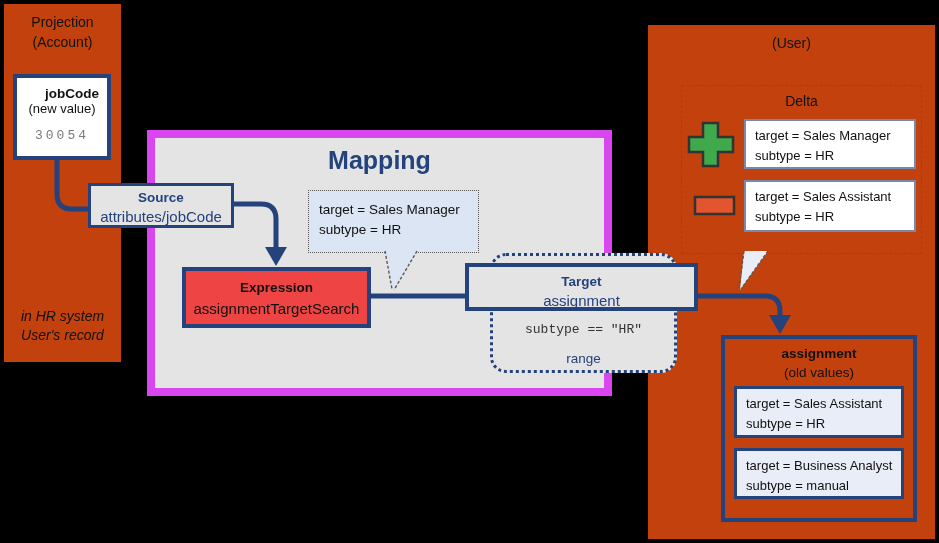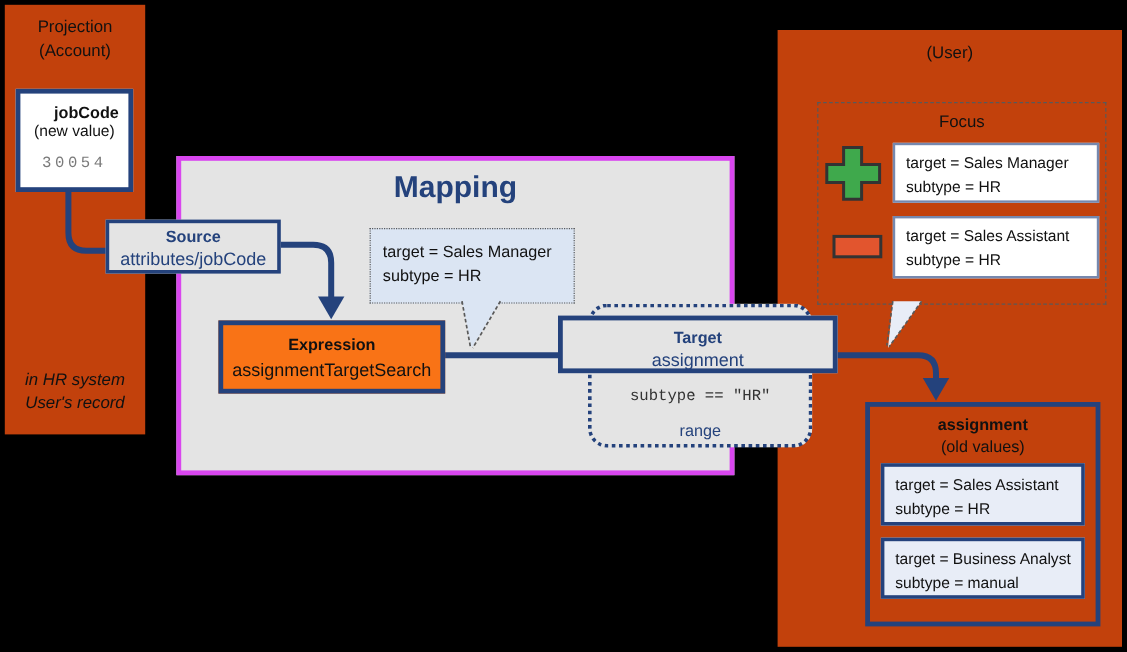--- a/index.html
+++ b/index.html
@@ -17,37 +17,37 @@
   #proj-title{position:absolute;top:9px;left:0;width:100%;}
   #jobcode-box{position:absolute;left:9px;top:70px;width:98px;height:86px;
     background:#fff;border:4px solid #24427c;box-sizing:border-box;text-align:center;}
   #jobcode-box .t1{font-weight:bold;font-size:13.5px;margin-top:8px;margin-left:20px;}
   #jobcode-box .t2{font-size:13px;}
   #jobcode-box .val{font-size:13px;color:#7a7a7a;letter-spacing:3px;margin-top:12px;}
   #hr-note{position:absolute;bottom:16px;left:0;width:100%;font-style:italic;}
 
   
   #mapping-box{position:absolute;left:147px;top:130px;width:465px;height:266px;
-    background:#e4e4e4;border:4px solid #d946ef;box-sizing:border-box;}
+    background:#e4e4e4;border:8px solid #d946ef;box-sizing:border-box;}
   #mapping-title{position:absolute;top:8px;left:0;width:100%;text-align:center;
     font-size:25px;font-weight:bold;color:#24427c;}
 
   
   #range-box{position:absolute;left:490px;top:253px;width:187px;height:120px;
     background:#e4e4e4;border:3px dotted #24427c;border-radius:16px;box-sizing:border-box;z-index:2;}
   #range-condition{position:absolute;top:66px;width:100%;text-align:center;font-size:13px;color:#333;}
   #range-label{position:absolute;top:95px;width:100%;text-align:center;font-size:13.5px;color:#24427c;}
 
   
   .node{position:absolute;box-sizing:border-box;text-align:center;z-index:4;}
   .node .t1{font-weight:bold;font-size:13.5px;}
   .node .t2{font-size:15px;}
   #source-box{left:88px;top:183px;width:146px;height:45px;background:#e4e4e4;
     border:3px solid #24427c;color:#24427c;padding-top:3px;line-height:1.35;}
-  #expression-box{left:182px;top:267px;width:189px;height:61px;background:#f97316;
+  #expression-box{left:182px;top:267px;width:189px;height:61px;background:#ef4444;
     border:4px solid #24427c;padding-top:8px;line-height:1.4;}
   #target-box{left:465px;top:263px;width:233px;height:48px;background:#e4e4e4;
     border:4px solid #24427c;color:#24427c;padding-top:6px;line-height:1.35;}
 
   
   #bubble{position:absolute;left:308px;top:190px;width:171px;height:63px;
     background:#dbe5f3;border:1.5px dotted #595959;box-sizing:border-box;
     padding:9px 0 0 10px;font-size:13.5px;line-height:1.5;z-index:4;}
 
   
@@ -135,21 +135,21 @@
     <div>target = Sales Manager</div>
     <div>subtype = HR</div>
   </div>
 
   <div id="focus-panel" class="panel">
     <div id="focus-title" class="center two-line">
       <span style="display:block">(User)</span>
     </div>
 
     <div id="delta-box">
-      <div id="delta-title">Focus</div>
+      <div id="delta-title">Delta</div>
 
       <svg id="plus-icon" width="50" height="48">
         <polygon points="16,2 31,2 31,16 46,16 46,31 31,31 31,45 16,45 16,31 2,31 2,16 16,16" fill="#3fa94c" stroke="#333" stroke-width="2.5"></polygon>
       </svg>
       <div id="delta-add-item" class="delta-item">
         <div>target = Sales Manager</div>
         <div>subtype = HR</div>
       </div>
 
       <svg id="minus-icon" width="44" height="22">

